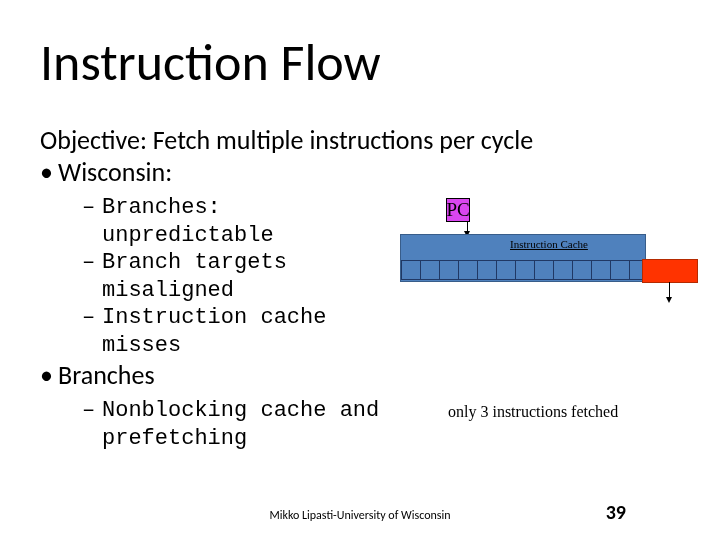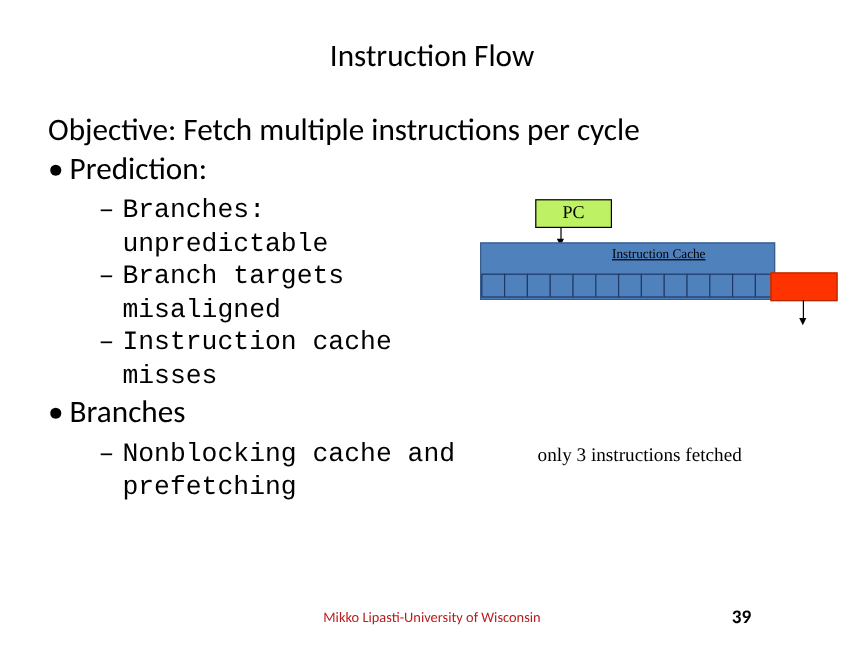--- a/index.html
+++ b/index.html
@@ -1,53 +1,53 @@
 <!DOCTYPE html>
 <html><head>
 <meta charset="utf-8">
 <style>
   * { box-sizing: border-box; margin: 0; padding: 0; }
   html, body { width: 720px; height: 540px; background: #fff; font-family: Calibri, Arial, sans-serif; color: #000; }
   .slide { position: relative; width: 720px; height: 540px; padding: 20px 40px 0 40px; }
-  .title { font-size: 26px; text-align: center; margin: 10px 0 30px 0; font-weight: 400; }
+  .title { font-size: 52px; margin: 10px 0 30px 0; font-weight: 400; }
   .objective { font-size: 26px; }
   .bullet-l1 { font-size: 26px; padding-left: 18px; position: relative; margin-bottom: 6px; }
   .bullet-l1::before { content: "•"; position: absolute; left: 0; }
   .bullet-l2 { font-size: 22px; padding-left: 62px; position: relative; line-height: 1.25; font-family: Liberation Mono, monospace; }
   .bullet-l2::before { content: "–"; position: absolute; left: 42px; }
   .content-row { display: flex; }
   .text-col { flex: 0 0 360px; }
   .diagram-col { flex: 1; position: relative; padding-top: 6px; }
-  .pc-box { position: absolute; top: 4px; left: 46px; width: 64px; height: 24px; border: 1px solid #000; display: flex; align-items: center; justify-content: center; font-size: 15px; font-family: Georgia, serif; background: #bef264; }
+  .pc-box { position: absolute; top: 4px; left: 46px; width: 24px; height: 24px; border: 1px solid #000; display: flex; align-items: center; justify-content: center; font-size: 19px; font-family: Georgia, serif; background: #d946ef; }
   .pc-arrow { position: absolute; top: 28px; left: 67px; width: 1px; height: 10px; background: #000; }
   .pc-arrow::after { content: ""; position: absolute; bottom: -5px; left: -3px; border-left: 3.5px solid transparent; border-right: 3.5px solid transparent; border-top: 6px solid #000; }
   .cache-block { position: absolute; top: 40px; left: 0; width: 246px; height: 48px; background: #4f81bd; border: 1px solid #385d8a; }
   .cache-label { position: absolute; top: 44px; left: 110px; font-size: 11px; text-decoration: underline; font-family: Georgia, serif; color: #000; }
   .cache-bottom { position: absolute; top: 66px; left: 1px; height: 20px; display: flex; }
   .cell { width: 20px; height: 20px; border: 1px solid #203864; background: #4f81bd; margin-left: -1px; }
   .cell:first-child { margin-left: 0; }
   .orange-block { position: absolute; top: 65px; left: 242px; width: 56px; height: 24px; background: #ff3300; border: 1px solid #b52a00; }
   .out-arrow { position: absolute; top: 88px; left: 269px; width: 1px; height: 16px; background: #000; }
   .out-arrow::after { content: ""; position: absolute; bottom: -5px; left: -3px; border-left: 3.5px solid transparent; border-right: 3.5px solid transparent; border-top: 6px solid #000; }
   .caption { font-size: 16px; font-family: Georgia, serif; }
   .solutions-row { display: flex; align-items: flex-start; }
   .solutions-text { flex: 0 0 400px; }
   .caption-col { flex: 1; padding-top: 6px; padding-left: 8px; }
-  .footer { position: absolute; bottom: 18px; left: 0; width: 720px; text-align: center; font-size: 12px; color: #b91c1c; }
-  .pagenum { position: absolute; bottom: 16px; right: 94px; font-size: 16px; font-weight: bold; }
+  .footer { position: absolute; bottom: 18px; left: 0; width: 720px; text-align: center; font-size: 12px; color: #000000; }
+  .pagenum { position: absolute; bottom: 16px; right: 94px; font-size: 20px; font-weight: bold; }
 </style>
 </head>
 <body>
 
 <div class="slide">
   <h1 class="title">Instruction Flow</h1>
 
   <div class="objective">Objective: Fetch multiple instructions per cycle</div>
 
-  <div class="bullet-l1">Prediction:</div>
+  <div class="bullet-l1">Wisconsin:</div>
 
   <div class="content-row">
     <div class="text-col">
       <div class="bullet-l2">Branches: unpredictable</div>
       <div class="bullet-l2">Branch targets misaligned</div>
       <div class="bullet-l2">Instruction cache misses</div>
     </div>
     <div class="diagram-col">
       <div class="pc-box">PC</div>
       <div class="pc-arrow"></div>

